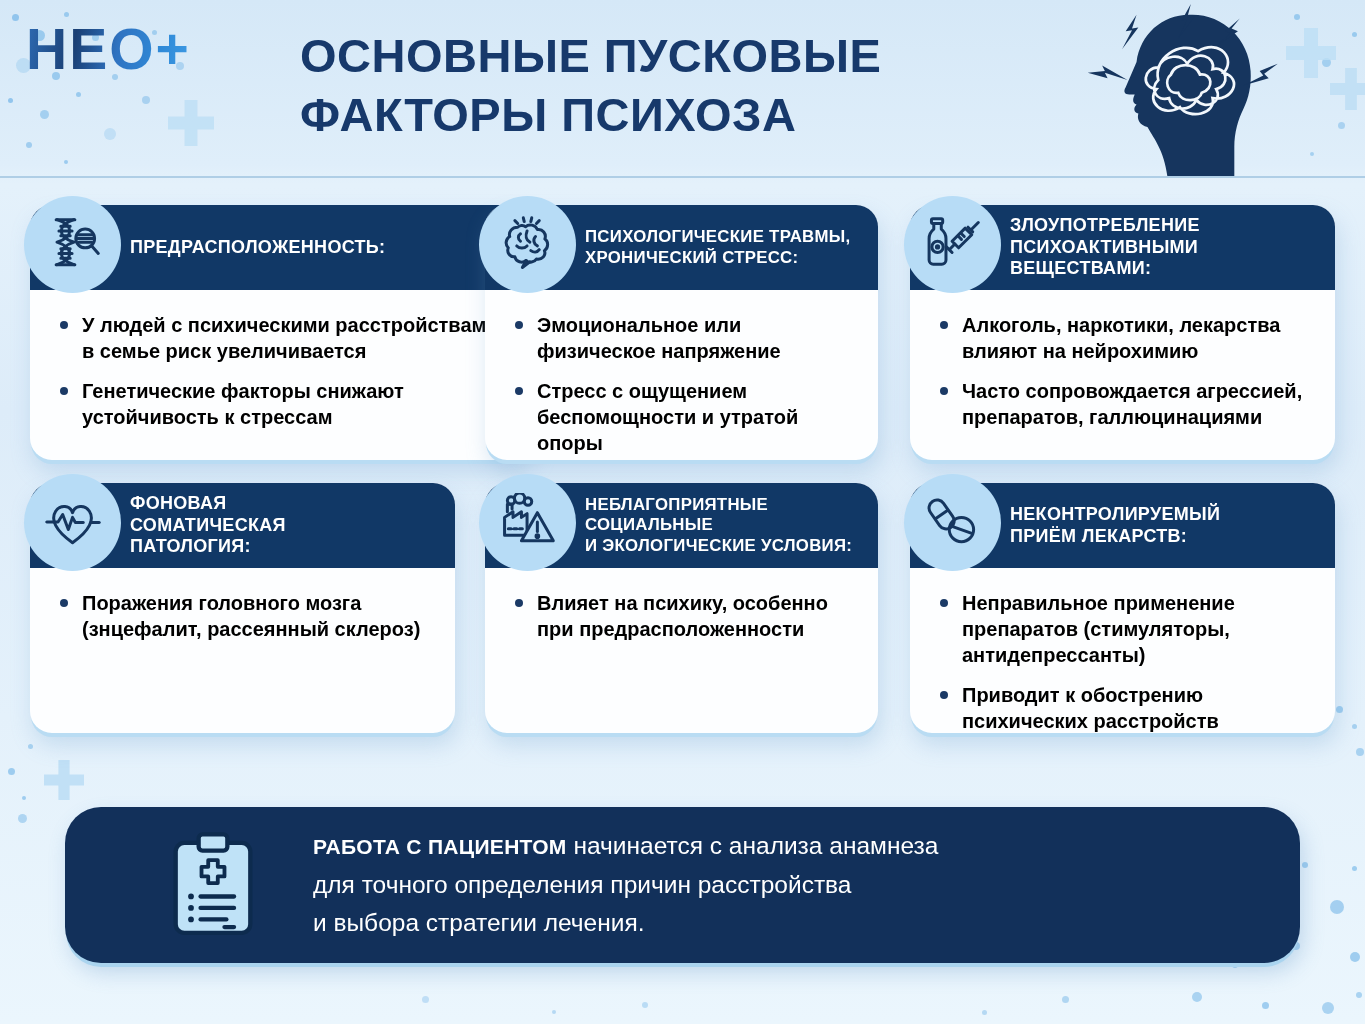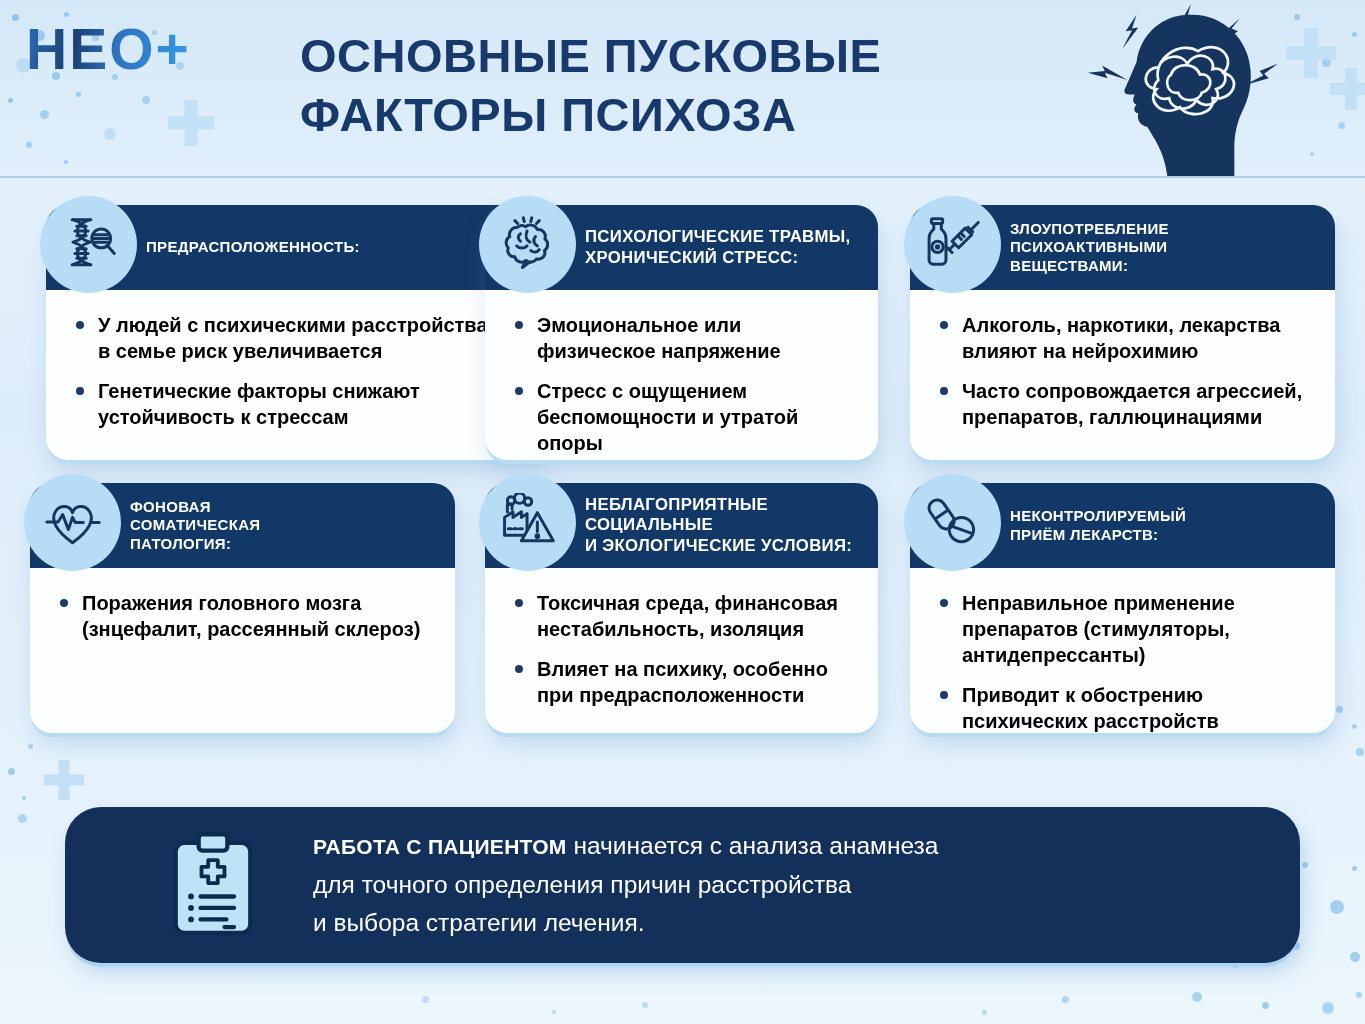--- a/index.html
+++ b/index.html
@@ -26,21 +26,21 @@
     font-size:47px; line-height:1.26; font-weight:bold; color:#17396b;
     letter-spacing:.5px; white-space:pre-line;
   }
   .head-art { position:absolute; left:1080px; top:4px; width:200px; height:172px; }
 
   
   .card { position:absolute; background:#fdfeff; border-radius:22px;
           box-shadow:0 5px 0 -1px #b9dcf3, 3px 12px 22px rgba(110,160,210,.28); }
   .card-head { height:85px; background:#113866; border-radius:22px 22px 0 0;
                display:flex; align-items:center; padding:0 8px 0 100px; }
-  .card-title { color:#ffffff; font-weight:bold; font-size:15px; line-height:1.22;
+  .card-title { color:#ffffff; font-weight:bold; font-size:18px; line-height:1.22;
                 letter-spacing:.3px; white-space:pre-line; }
   .card:nth-of-type(2) .card-title, .card:nth-of-type(5) .card-title { font-size:16.8px; }
   .icon-circle { position:absolute; left:-6px; top:-9px; width:97px; height:97px;
                  background:#b7dcf6; border-radius:50%;
                  display:flex; align-items:center; justify-content:center; }
   .icon-circle svg { width:60px; height:60px; stroke:#15365f; fill:none;
                      stroke-width:3.2; stroke-linecap:round; stroke-linejoin:round; }
   .bullets { list-style:none; padding:22px 16px 0 30px; display:flex; flex-direction:column; gap:14px; }
   .bullet { position:relative; padding-left:22px; font-size:20px; line-height:1.3;
             color:#000000; font-weight:600; }
@@ -125,21 +125,21 @@
       <path d="M176 16 L160 30 L166 32 L148 48 L174 30 L167 27 Z"></path>
       <path d="M218 66 L198 74 L202 79 L180 90 L208 82 L203 77 Z"></path>
       <path d="M8 76 L30 82 L27 76 L52 84 L24 68 L27 74 Z"></path>
     </g>
     <g stroke="#f2f7fc" stroke-width="3" fill="none" stroke-linecap="round">
       <path d="M86 84 C80 60 110 40 130 52 C155 38 172 62 158 76 C180 82 168 108 146 104 C150 122 120 128 110 114 C92 126 72 108 84 94 C66 92 70 70 86 70 C92 56 112 54 118 66 C128 50 150 58 146 72 C162 68 166 90 150 94 C158 108 138 118 128 106 C122 120 100 118 98 104 C84 108 76 94 86 84 Z"></path>
       <path d="M100 78 C104 64 128 64 132 78 C146 76 148 94 134 98 C132 108 112 110 108 98 C96 100 92 84 100 78 Z"></path>
     </g>
   </svg>
 
-  <section class="card" style="left:46px;top:205px;width:502px;height:255px">
+  <section class="card" style="left:30px;top:205px;width:502px;height:255px">
     <div class="icon-circle">
       <svg viewBox="0 0 64 64">
         <path d="M15 5 C33 11 33 23 15 29 C33 35 33 47 15 53"></path>
         <path d="M33 5 C15 11 15 23 33 29 C15 35 15 47 33 53"></path>
         <path d="M14 5 H34 M14 53 H34 M19 12 H29 M17 17 H31 M19 22 H29 M19 36 H29 M17 41 H31 M19 46 H29"></path>
         <circle cx="45" cy="25" r="10"></circle>
         <path d="M37.5 21 H52.5 M36.8 25 H53.2 M38 29 H52 M52 33 L59 41"></path>
       </svg>
     </div>
     <div class="card-head">
@@ -224,21 +224,20 @@
         <path d="M42 31 V41"></path>
         <circle cx="42" cy="46" r="1.4" fill="#15365f"></circle>
       </svg>
     </div>
     <div class="card-head">
       <div class="card-title">НЕБЛАГОПРИЯТНЫЕ
 СОЦИАЛЬНЫЕ
 И ЭКОЛОГИЧЕСКИЕ УСЛОВИЯ:</div>
     </div>
     <ul class="bullets">
-      <li class="bullet">Токсичная среда, финансовая нестабильность, изоляция</li>
       <li class="bullet">Влияет на психику, особенно при предрасположенности</li>
     </ul>
   </section>
 
   <section class="card" style="left:910px;top:483px;width:425px;height:250px">
     <div class="icon-circle">
       <svg viewBox="0 0 64 64">
         <g transform="rotate(-35 20 24)">
           <rect x="12" y="6" width="17" height="34" rx="8.5"></rect>
           <line x1="12.5" y1="23" x2="28.5" y2="23"></line>

